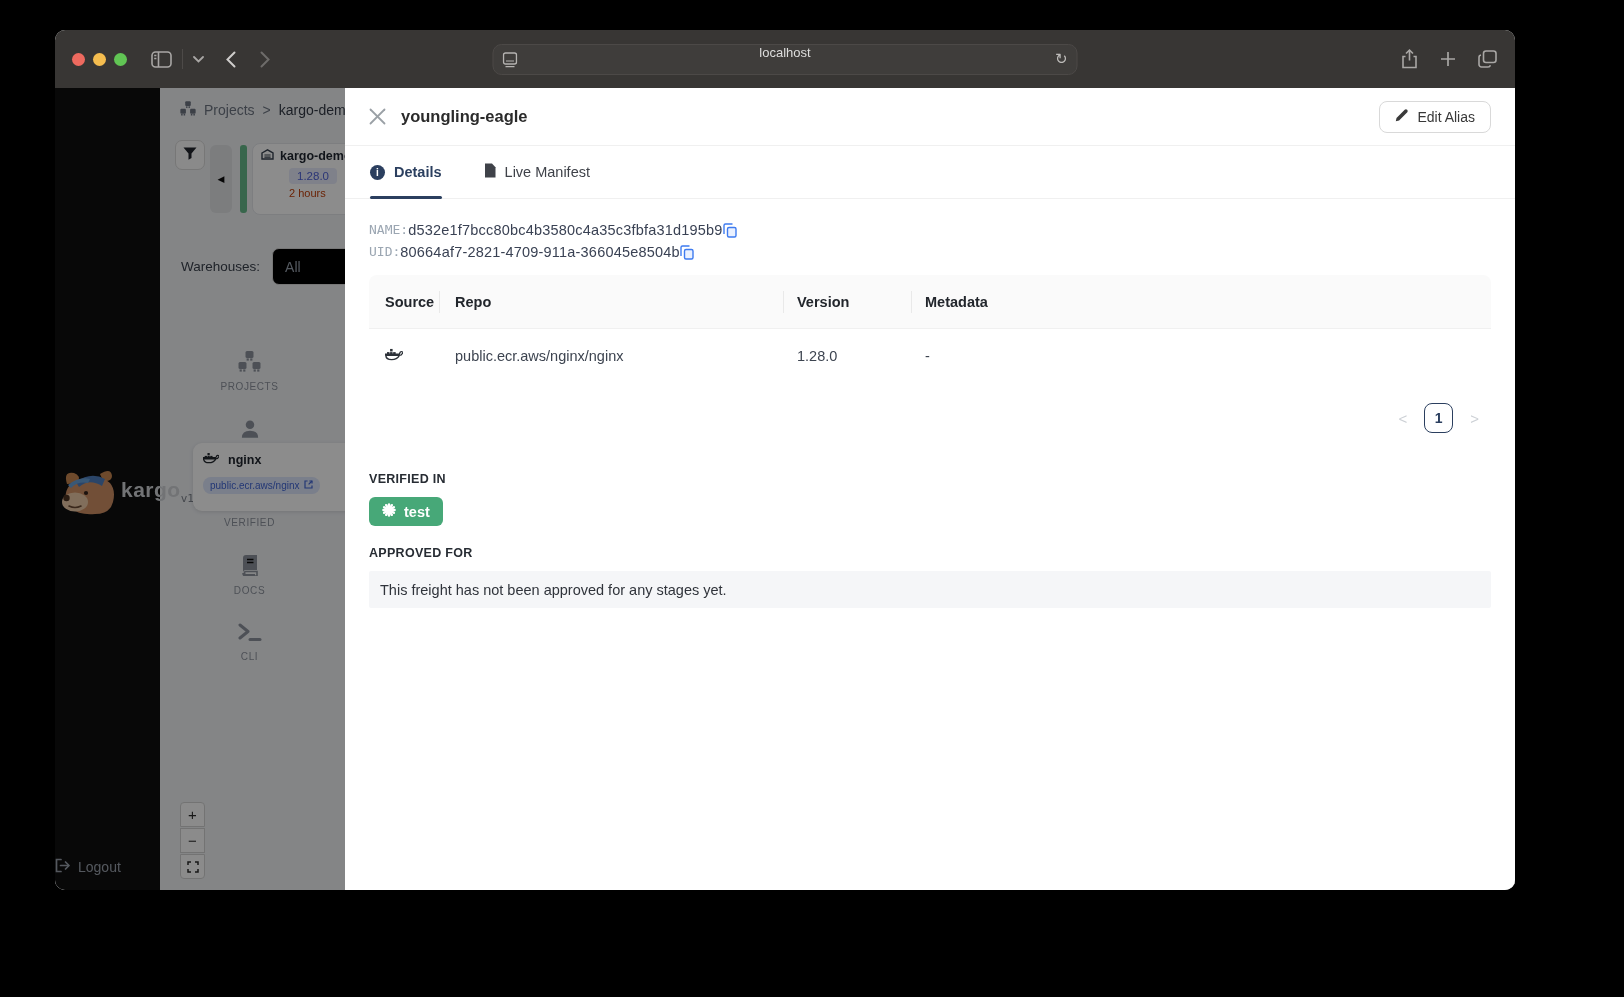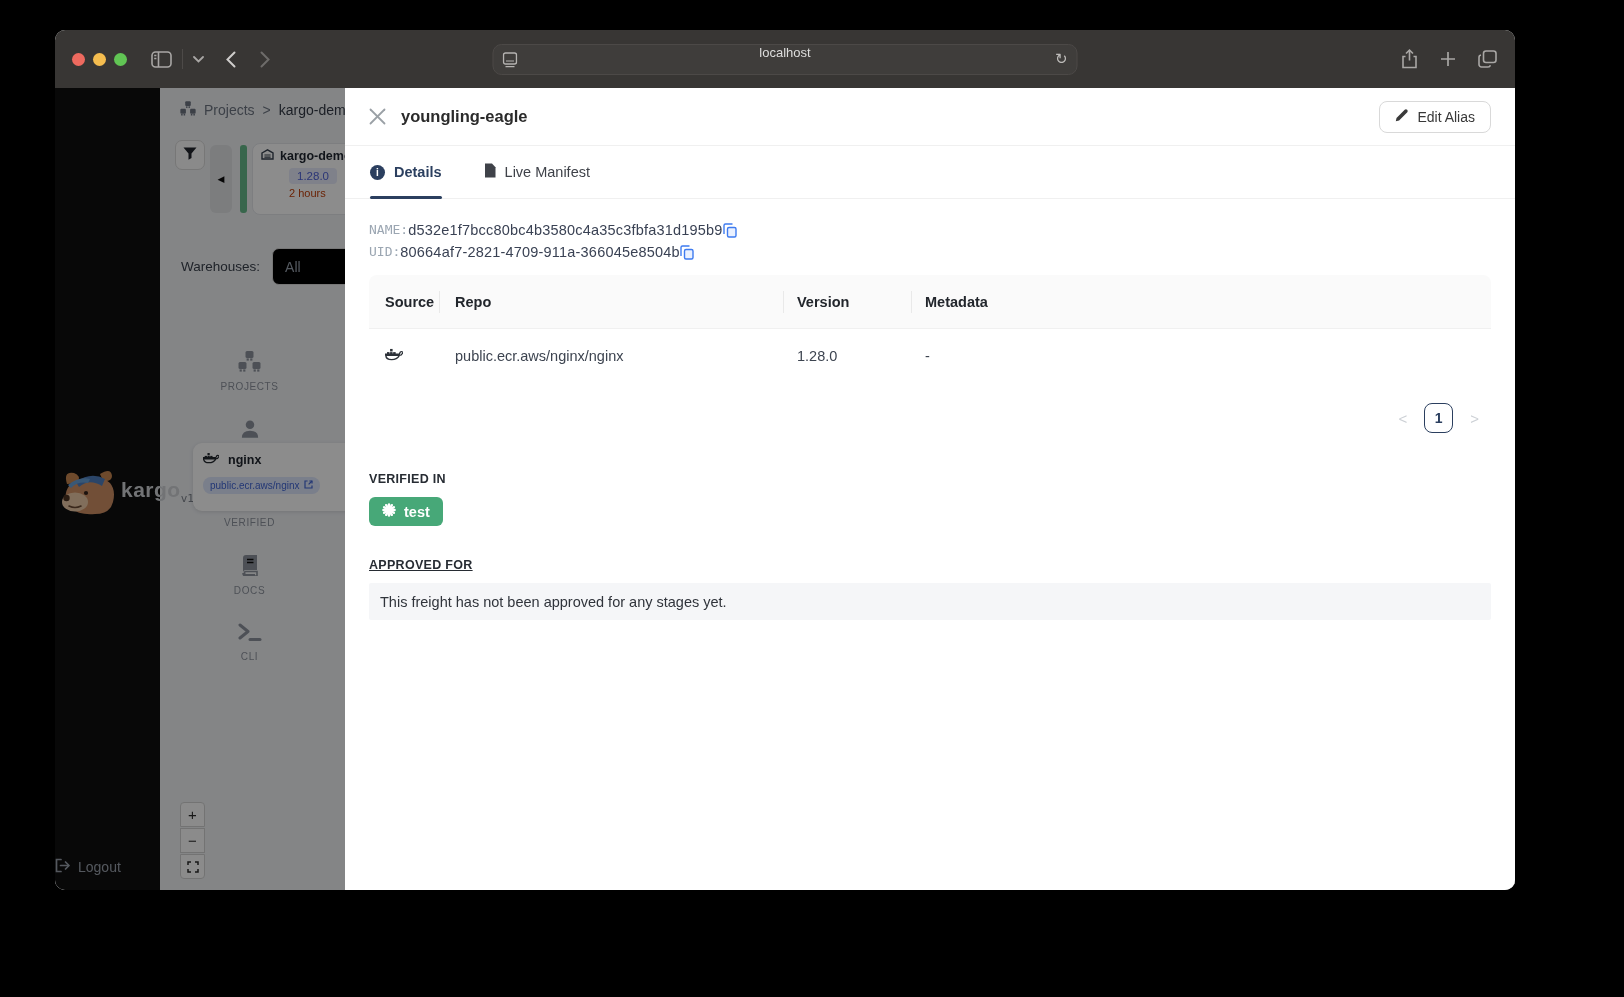--- a/index.html
+++ b/index.html
@@ -80,21 +80,21 @@
   .c-repo { width:344px; padding-left:16px; }
   .c-version { width:128px; padding-left:14px; }
   .c-meta { flex:1; padding-left:14px; }
   .t-head > div { position:relative; height:22px; line-height:22px; }
   .t-head > div + div::before { content:""; position:absolute; left:0; top:0; width:1px; height:22px; background:#e9e9e9; }
   .pager { margin-top:20px; display:flex; justify-content:flex-end; align-items:center; gap:17px; padding-right:12px; }
   .pg-arrow { color:#ccd0d5; font-size:15px; }
   .pg-num { width:29px; height:30px; border:1.4px solid #2b3f5f; border-radius:8px; color:#2b3f5f; font-weight:bold; font-size:14px; display:flex; align-items:center; justify-content:center; cursor:pointer; }
   .stage-badge { margin-top:11px; display:inline-flex; align-items:center; gap:8px; height:29px; padding:0 13px; border-radius:6px; background:#47a878; color:#fff; font-size:14.5px; font-weight:bold; cursor:pointer;text-align:right; }
   .sec-h.vr { margin-top:39px; }
-  .sec-h.ap { margin-top:32px;text-decoration:underline; }
+  .sec-h.ap { margin-top:20px; }
   .empty-note { margin-top:11px; background:#f5f6f8; border-radius:2px; height:37px; display:flex; align-items:center; padding-left:11px; font-size:14.5px; color:#30343b; }
 </style>
 </head>
 <body>
 
 <div class="window">
 
   <div class="titlebar">
     <div class="traffic">
       <div class="light red"></div>

